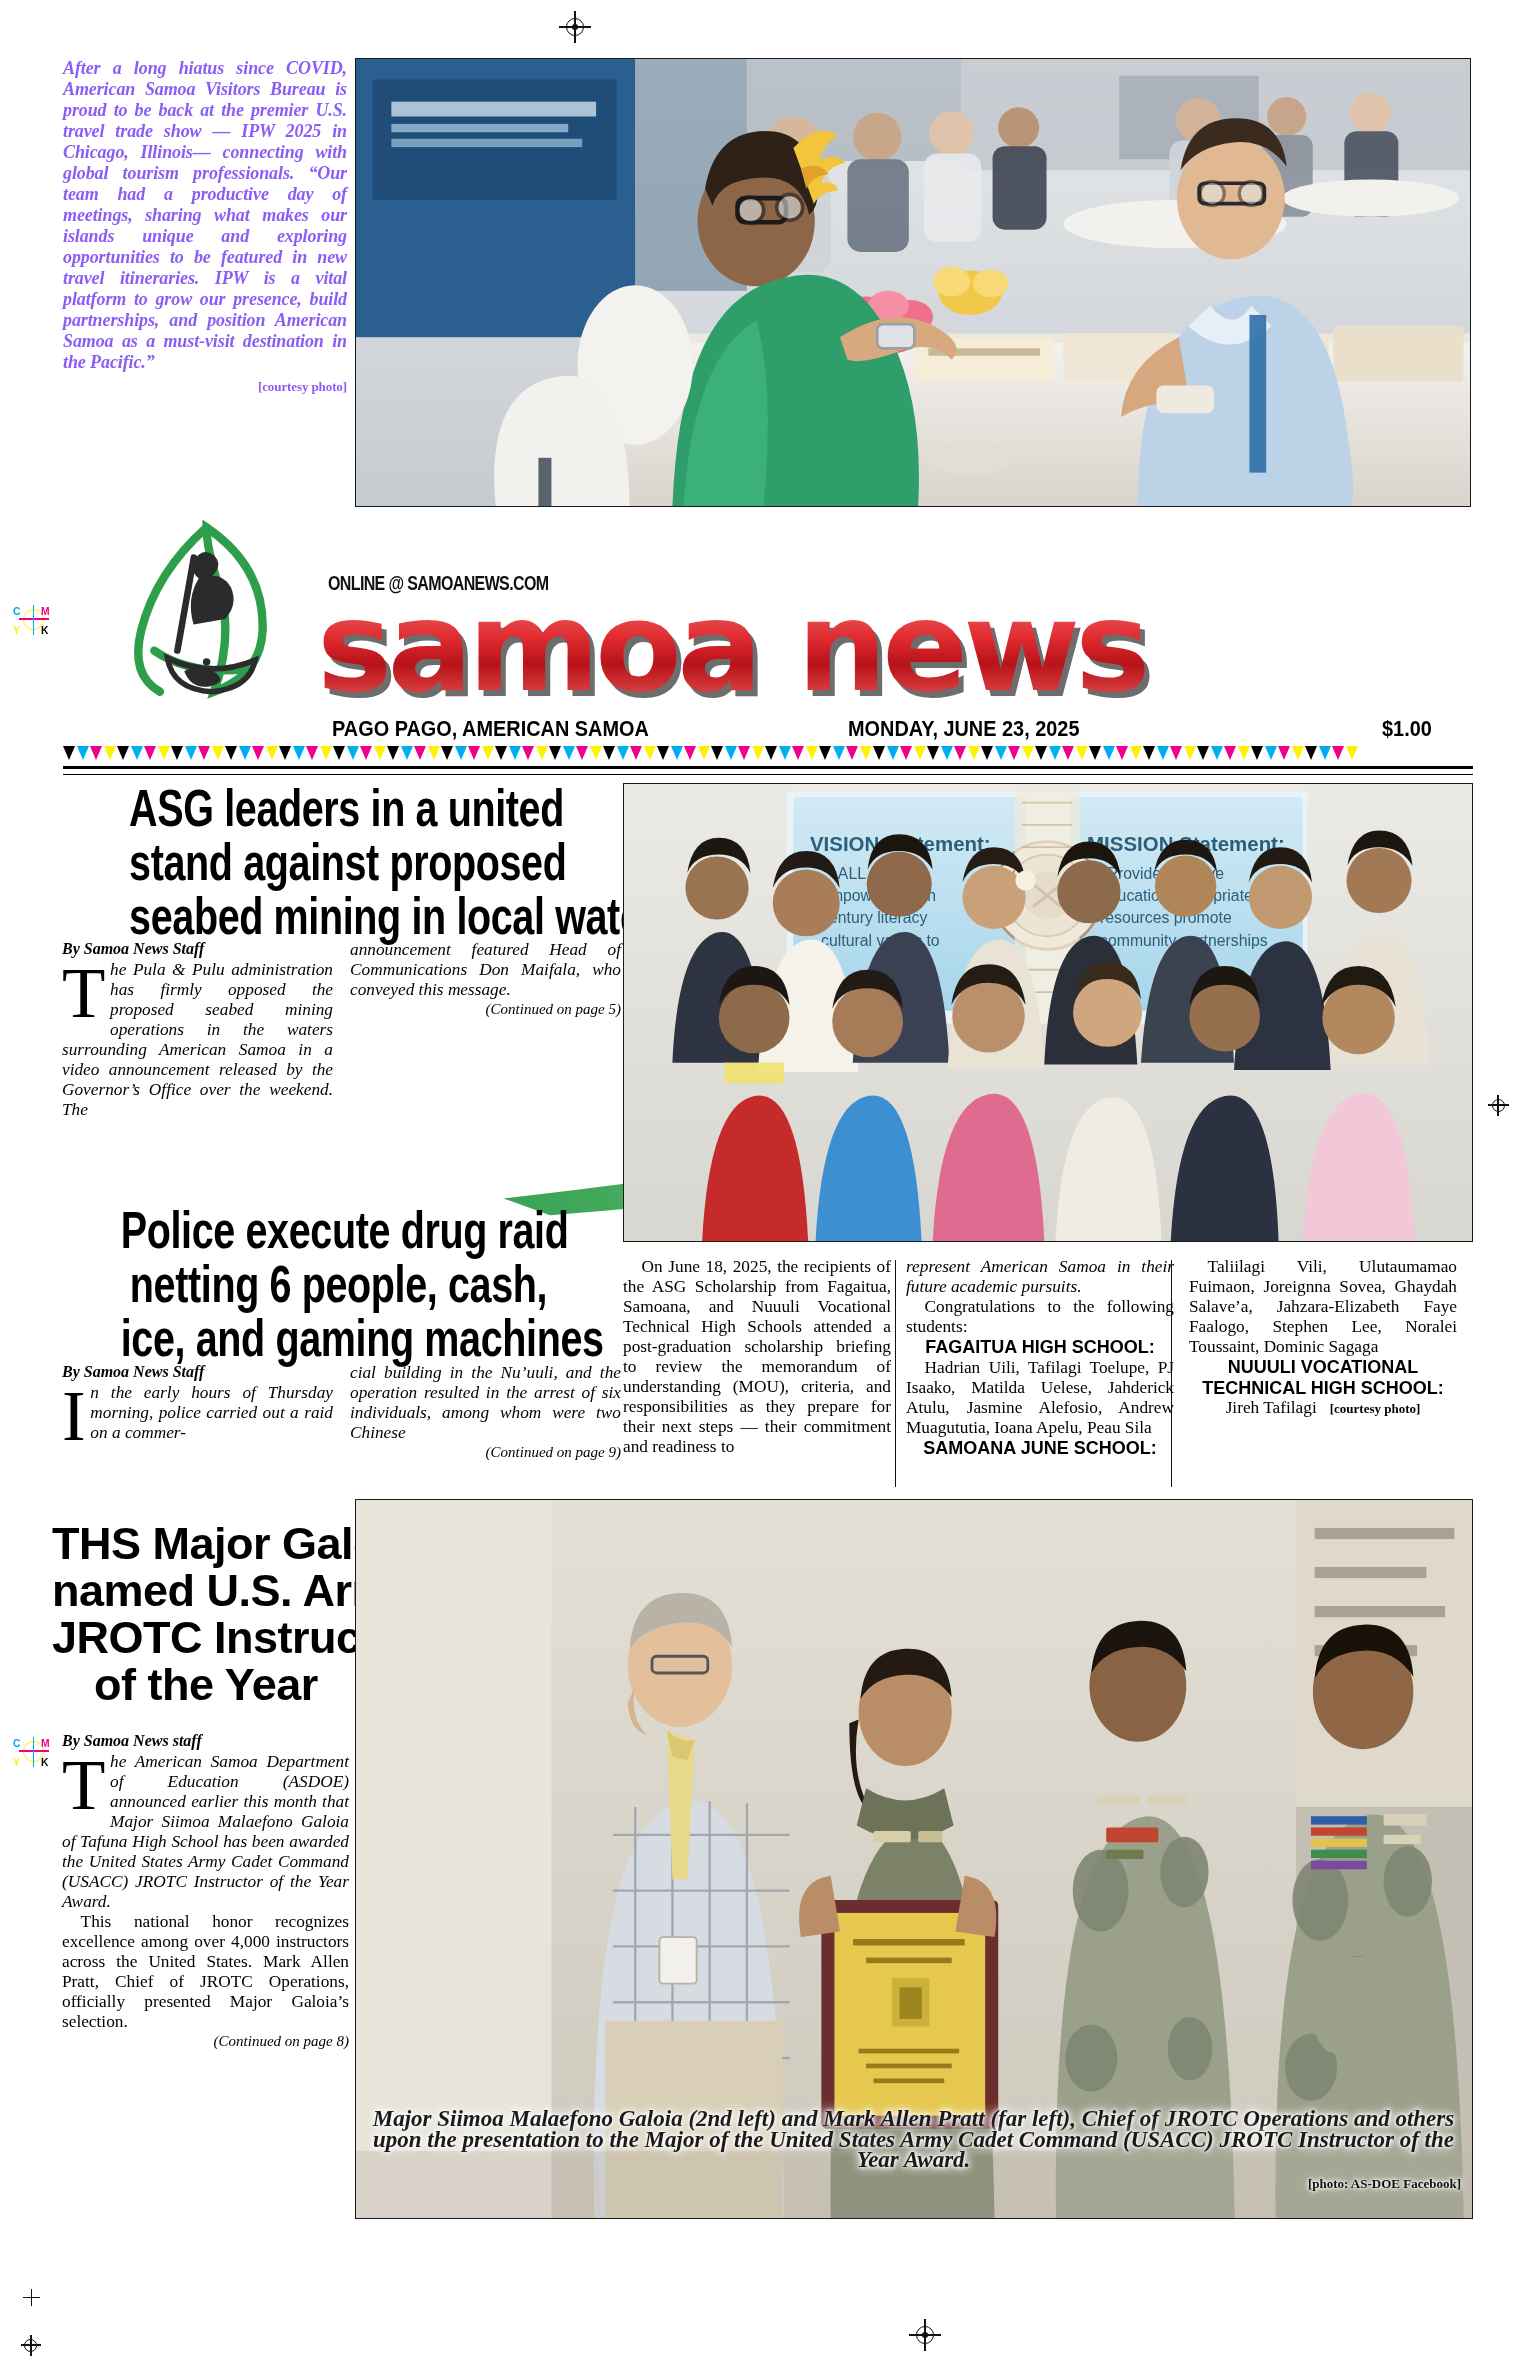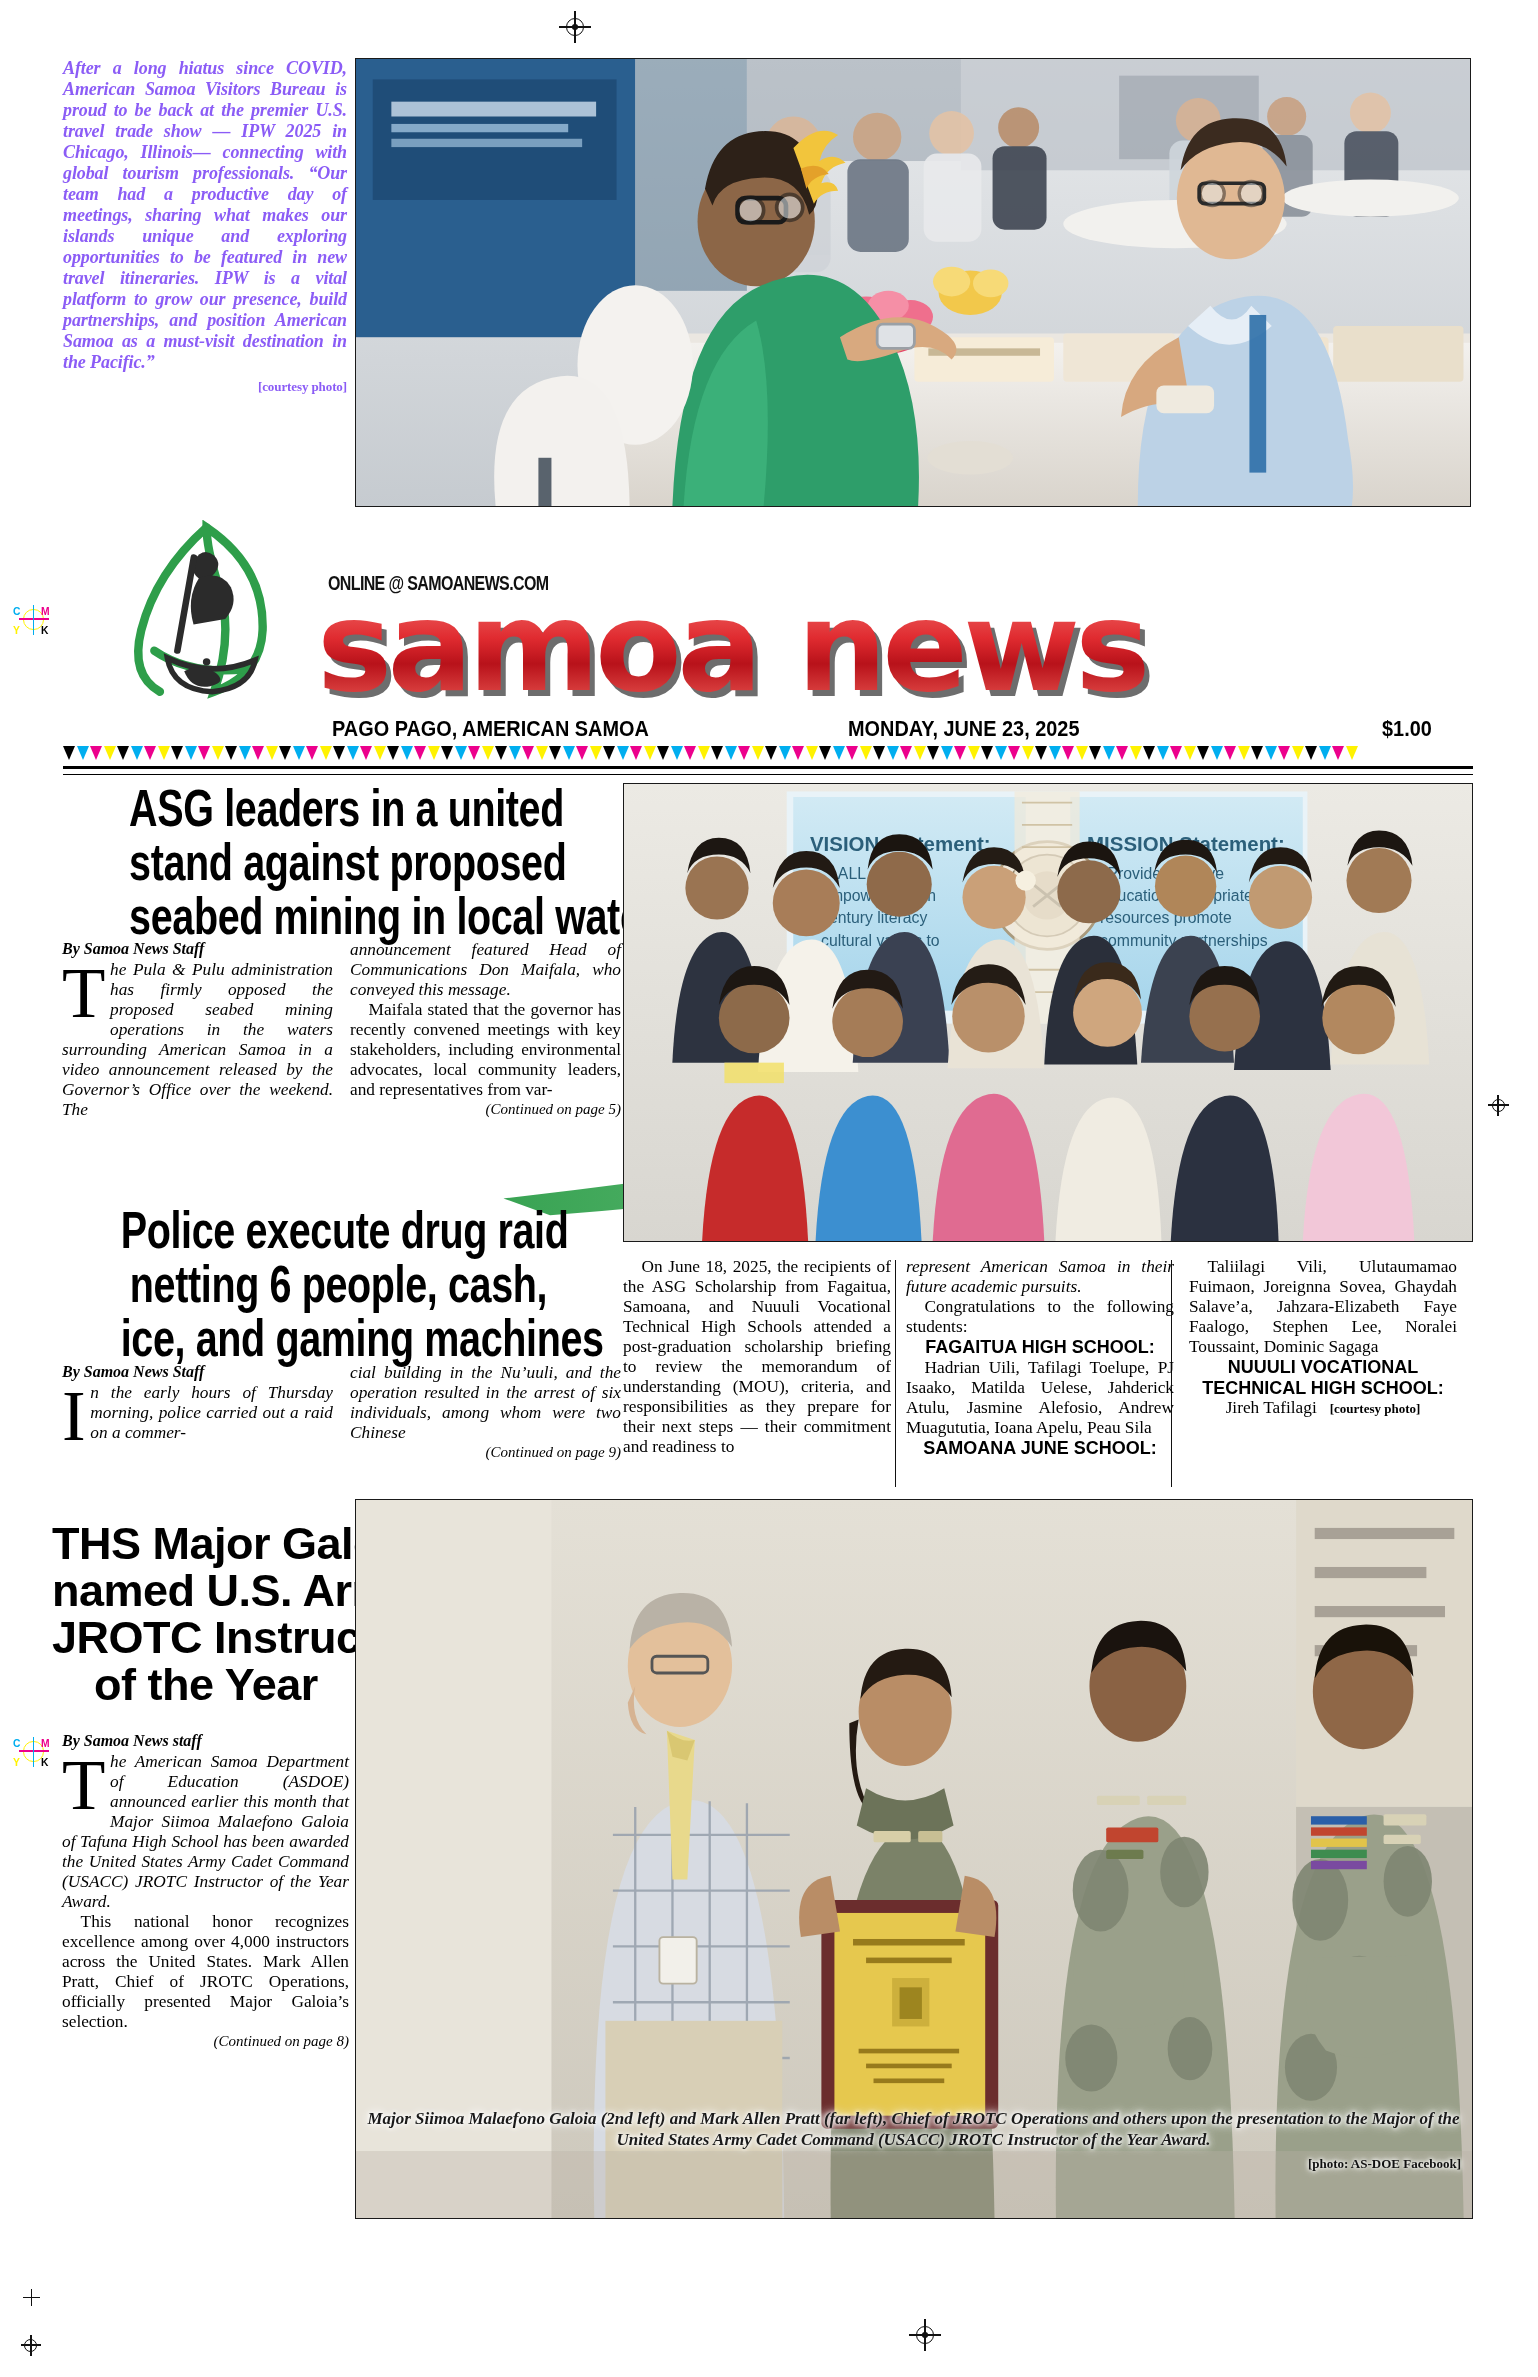--- a/index.html
+++ b/index.html
@@ -109,21 +109,21 @@
   #schoolText{position:absolute;left:623px;top:1257px;width:850px;display:flex;gap:15px;}
   #schoolText .col{width:268px;}
   .schoolhdr{font-family:"Liberation Sans",sans-serif;font-weight:700;font-size:18px;
       text-align:center;line-height:20.5px;color:#000;}
   .vrule{position:absolute;top:1260px;width:0;border-left:1.4px solid #111;height:227px;}
 
   #jrotcPhoto{position:absolute;left:355px;top:1499px;width:1118px;height:720px;
       border:1.9px solid #1a1a1a;box-sizing:border-box;overflow:hidden;background:#cfd4d8;}
   #jrotcCap{position:absolute;left:366px;top:2109px;width:1095px;}
   #jrotcCap .capline{font-family:"Liberation Serif",serif;font-style:italic;font-weight:700;
-      font-size:17px;line-height:20.5px;text-align:center;color:#1a1a1a;
+      font-size:23px;line-height:20.5px;text-align:center;color:#1a1a1a;
       text-shadow:0 0 5.6px #fff,0 0 9.3px #fff,0 0 13px #fff,0 0 3.7px #fff;}
   #jrotcCap .capcredit{margin-top:5.6px;text-align:right;font-family:"Liberation Serif",serif;
       font-weight:700;font-size:13px;color:#111;
       text-shadow:0 0 5.6px #fff,0 0 9.3px #fff,0 0 3.7px #fff;}
 </style>
 </head>
 <body>
 
 <div class="page">
 
@@ -425,21 +425,20 @@
     <div class="col">
       <div class="byline">By Samoa News Staff</div>
       <div class="bodycol">
         <span class="dropcap">T</span>
         <p class="noind">he Pula &amp; Pulu administration has firmly opposed the proposed seabed mining operations in the waters surrounding American Samoa in a video announcement released by the Governor’s Office over the weekend. The</p>
       </div>
     </div>
     <div class="col">
       <div class="bodycol">
         <p class="noind">announcement featured Head of Communications Don Maifala, who conveyed this message.</p>
-        <p>Maifala stated that the governor has recently convened meetings with key stakeholders, including environmental advocates, local community leaders, and representatives from var-</p>
       </div>
       <div class="cont">(Continued on page 5)</div>
     </div>
   </div>
 
   <div id="hl2">
     <div class="hl ln">Police execute drug raid</div>
     <div class="hl ln">netting 6 people, cash,</div>
     <div class="hl ln">ice, and gaming machines</div>
   </div>

